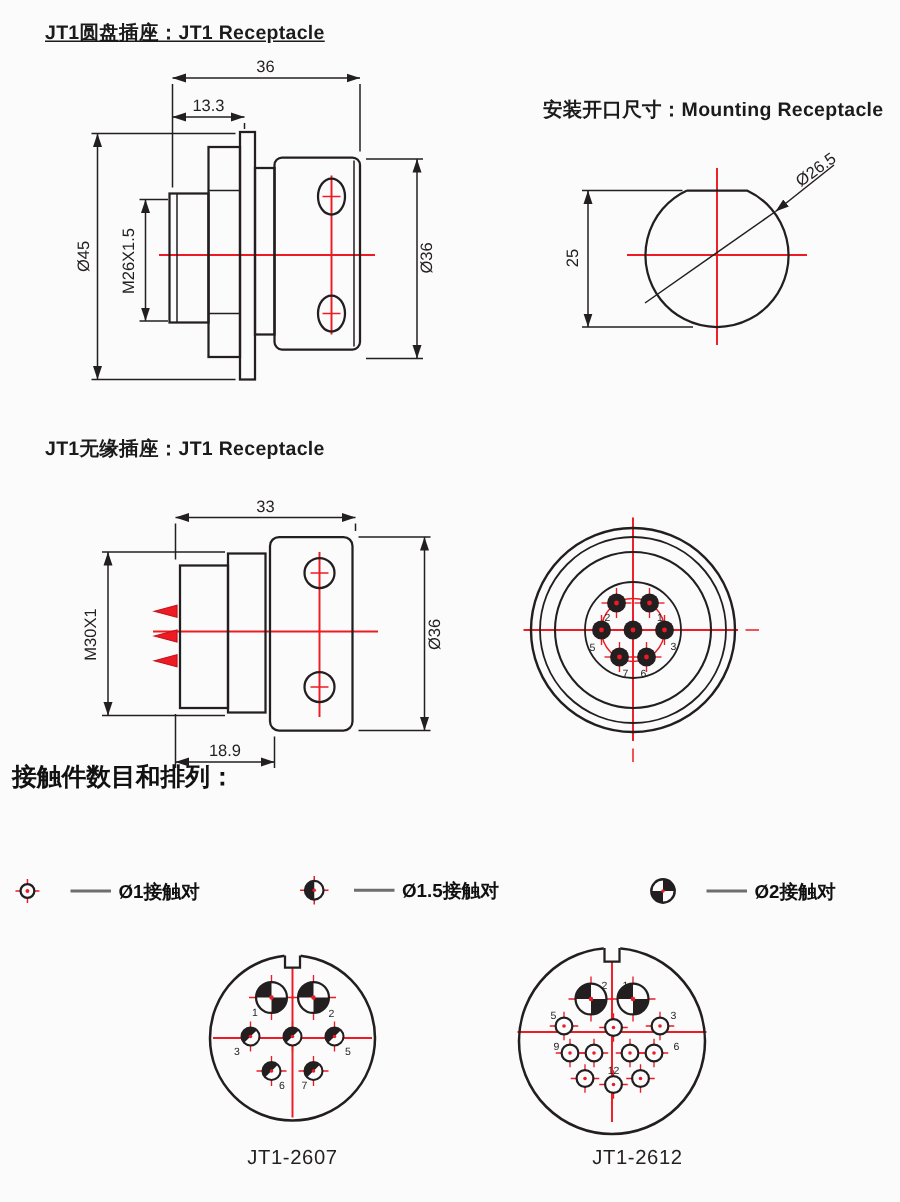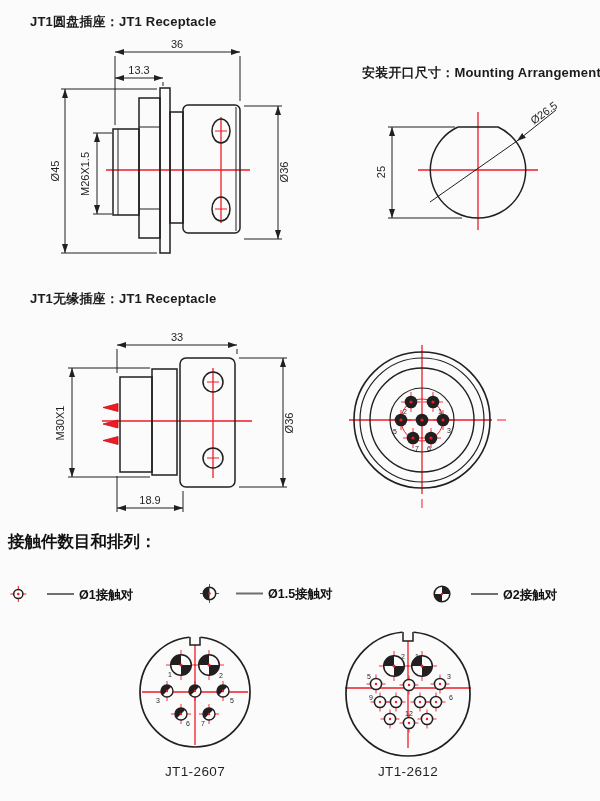--- a/index.html
+++ b/index.html
@@ -1,43 +1,43 @@
 <!DOCTYPE html>
 <html><head>
 <meta charset="utf-8">
 <style>
   * { margin:0; padding:0; box-sizing:border-box; }
   html,body { width:600px; height:801px; }
   body { background:#fbfbfb; font-family:"Liberation Sans", sans-serif; position:relative; overflow:hidden; }
   .page { position:absolute; inset:0; }
   .title { position:absolute; font-size:13px; font-weight:700; color:#1b1b1b; letter-spacing:.2px; white-space:nowrap; }
-  #t1 { left:30px; top:13px; }
+  #t1 { left:30px; top:13px;text-decoration:underline; }
   #t2 { left:362px; top:64px; }
   #t3 { left:30px; top:290px; }
-  .heading { position:absolute; left:8px; top:531px; display:flex; align-items:baseline; color:#111; white-space:nowrap; }
+  .heading { position:absolute; left:8px; top:507px; display:flex; align-items:baseline; color:#111; white-space:nowrap; }
   .heading .zh { font-size:16.5px; font-weight:700; }
   .heading .en { font-size:15px; font-weight:400; margin-left:2px; }
   .caption { position:absolute; width:140px; top:764px; text-align:center; font-size:13.5px; color:#231f20; letter-spacing:.4px; }
   #cap2607 { left:125px; }
-  #cap2612 { left:338px; }
+  #cap2612 { left:355px; }
   svg { position:absolute; left:0; top:0; }
   svg text { font-family:"Liberation Sans", sans-serif; }
   .dim { font-size:11px; fill:#231f20; }
   .cn  { font-size:7px;  fill:#231f20; }
   .leg { font-size:12.5px; font-weight:700; fill:#111; }
   .k  { stroke:#231f20; fill:none; }
   .r  { stroke:#ed1c24; fill:none; }
 </style>
 </head>
 <body>
 
 <div class="page">
 
   <div id="t1" class="title">JT1圆盘插座：JT1 Receptacle</div>
-  <div id="t2" class="title">安装开口尺寸：Mounting Arrangement</div>
+  <div id="t2" class="title">安装开口尺寸：Mounting Receptacle</div>
   <div id="t3" class="title">JT1无缘插座：JT1 Receptacle</div>
 
   <div class="heading">
     <span class="zh">接触件数目和排列：</span>
   </div>
 
   <div id="cap2607" class="caption">JT1-2607</div>
   <div id="cap2612" class="caption">JT1-2612</div>
 
   <svg width="600" height="801" viewBox="0 0 600 801">

